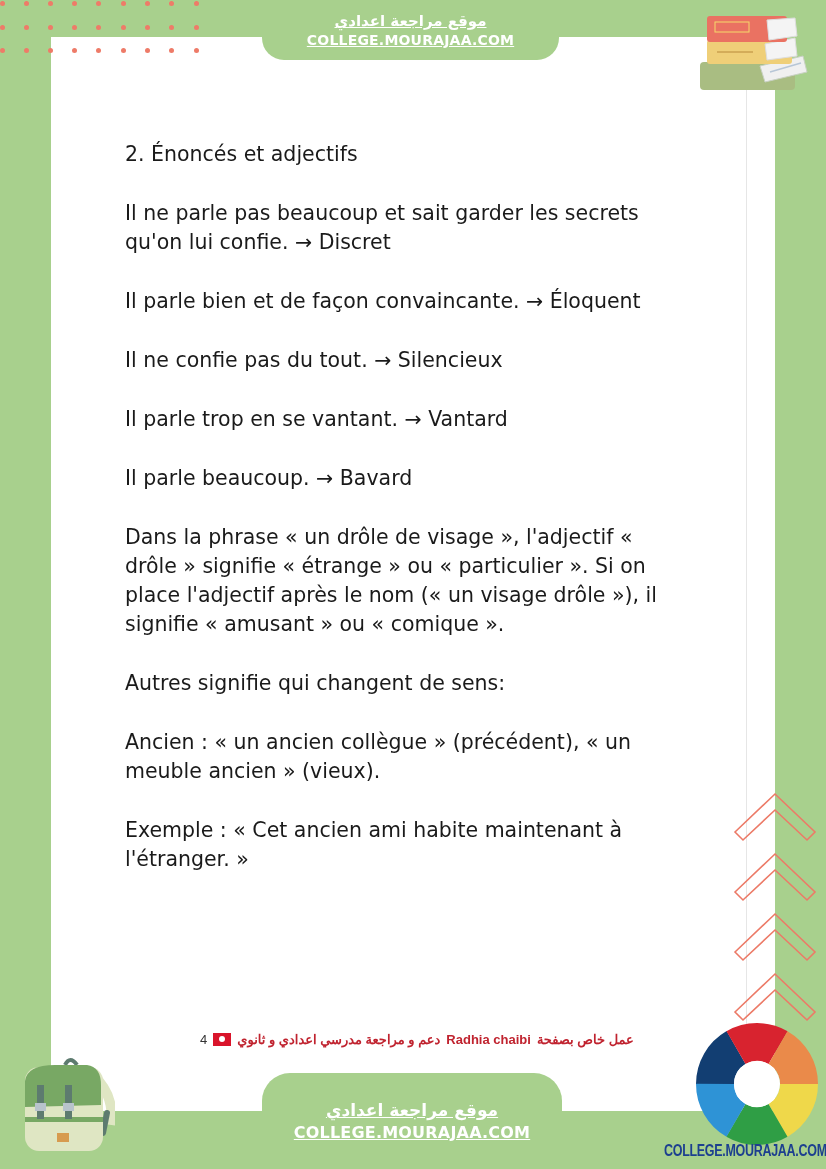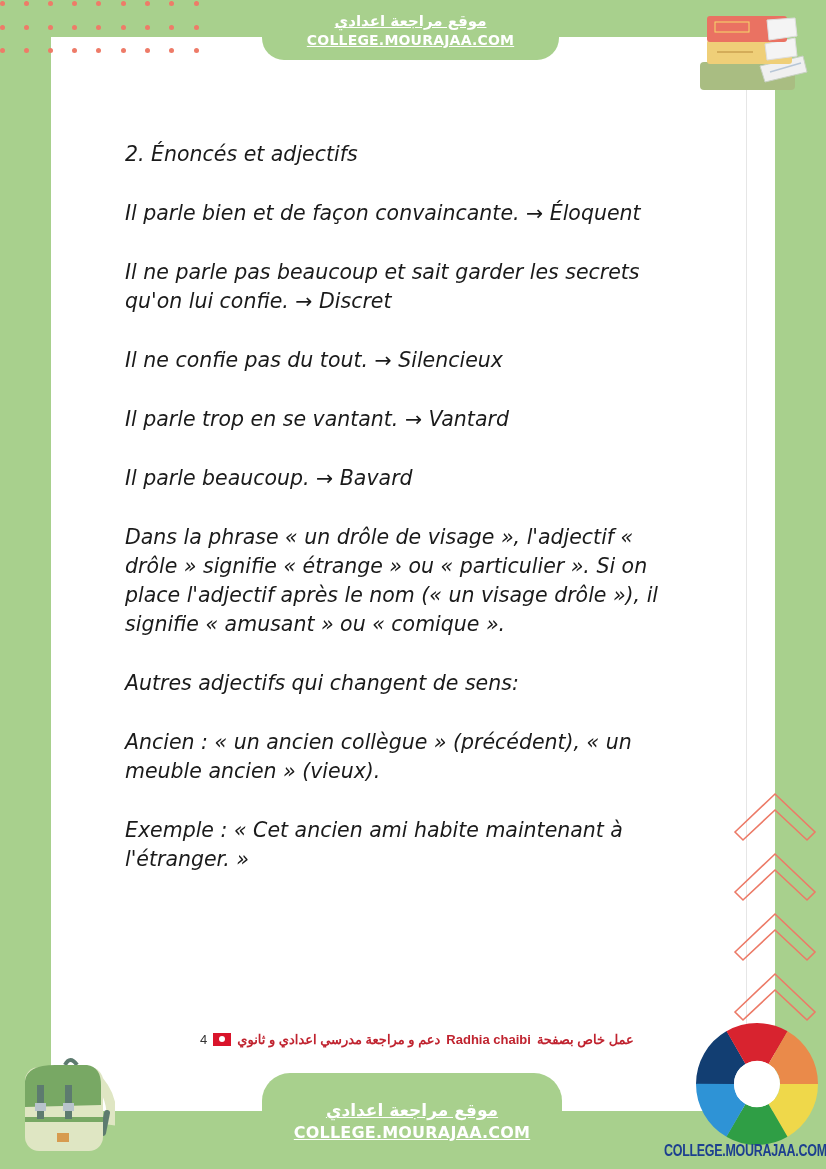--- a/index.html
+++ b/index.html
@@ -34,21 +34,21 @@
   .tab-bottom .site-ar { font-size: 17px; line-height: 24px; }
   .tab-bottom .site-url { font-size: 16px; line-height: 22px; }
 
   .vline { position: absolute; left: 746px; top: 90px; width: 1px; height: 950px; background: #e6e6e6; }
 
   .content {
     position: absolute; left: 125px; top: 140px; width: 560px;
     font-family: "DejaVu Sans", sans-serif; color: #1a1a1a;
     font-size: 20.5px; line-height: 29px;
   }
-  .content p { margin: 0 0 30px 0; font-style: italic; }
+  .content p { margin: 0 0 30px 0; }
   .content .heading { margin-bottom: 30px; }
 
   .footer-line {
     position: absolute; left: 200px; top: 1028px; width: 462px; height: 22px;
     display: flex; align-items: center; justify-content: flex-end; direction: rtl;
     font-family: "Liberation Sans", sans-serif; font-weight: bold; font-size: 13px; color: #c0232f;
     gap: 6px;
   }
   .footer-line .pn { color: #333; font-weight: normal; direction: ltr; }
   .flag { width: 18px; height: 13px; background: #d9142b; position: relative; display: inline-block; }
@@ -116,27 +116,27 @@
   <rect x="12" y="6" width="80" height="26" rx="3" fill="#ea7262"></rect>
   <path d="M72 10 L100 8 L102 26 L74 30 Z" fill="#f4f4f4" stroke="#ddd"></path>
   <rect x="20" y="12" width="34" height="10" fill="none" stroke="#f6d96b" stroke-width="1"></rect>
   <line x1="22" y1="42" x2="58" y2="42" stroke="#b98a3a" stroke-width="1"></line>
 </svg>
 
 <div class="vline"></div>
 
 <div class="content">
   <p class="heading">2. Énoncés et adjectifs</p>
+  <p>Il ne parle pas beaucoup et sait garder les secrets qu'on lui confie. → Discret</p>
   <p>Il parle bien et de façon convaincante. → Éloquent</p>
-  <p>Il ne parle pas beaucoup et sait garder les secrets qu'on lui confie. → Discret</p>
   <p>Il ne confie pas du tout. → Silencieux</p>
   <p>Il parle trop en se vantant. → Vantard</p>
   <p>Il parle beaucoup. → Bavard</p>
   <p>Dans la phrase « un drôle de visage », l'adjectif « drôle » signifie « étrange » ou « particulier ». Si on place l'adjectif après le nom (« un visage drôle »), il signifie « amusant » ou « comique ».</p>
-  <p>Autres adjectifs qui changent de sens:</p>
+  <p>Autres signifie qui changent de sens:</p>
   <p>Ancien : « un ancien collègue » (précédent), « un meuble ancien » (vieux).</p>
   <p>Exemple : « Cet ancien ami habite maintenant à l'étranger. »</p>
 </div>
 
 <div class="footer-line">
   <span>عمل خاص بصفحة</span>
   <span style="direction:ltr">Radhia chaibi</span>
   <span>دعم و مراجعة مدرسي اعدادي و ثانوي</span>
   <span class="flag"></span>
   <span class="pn">4</span>

